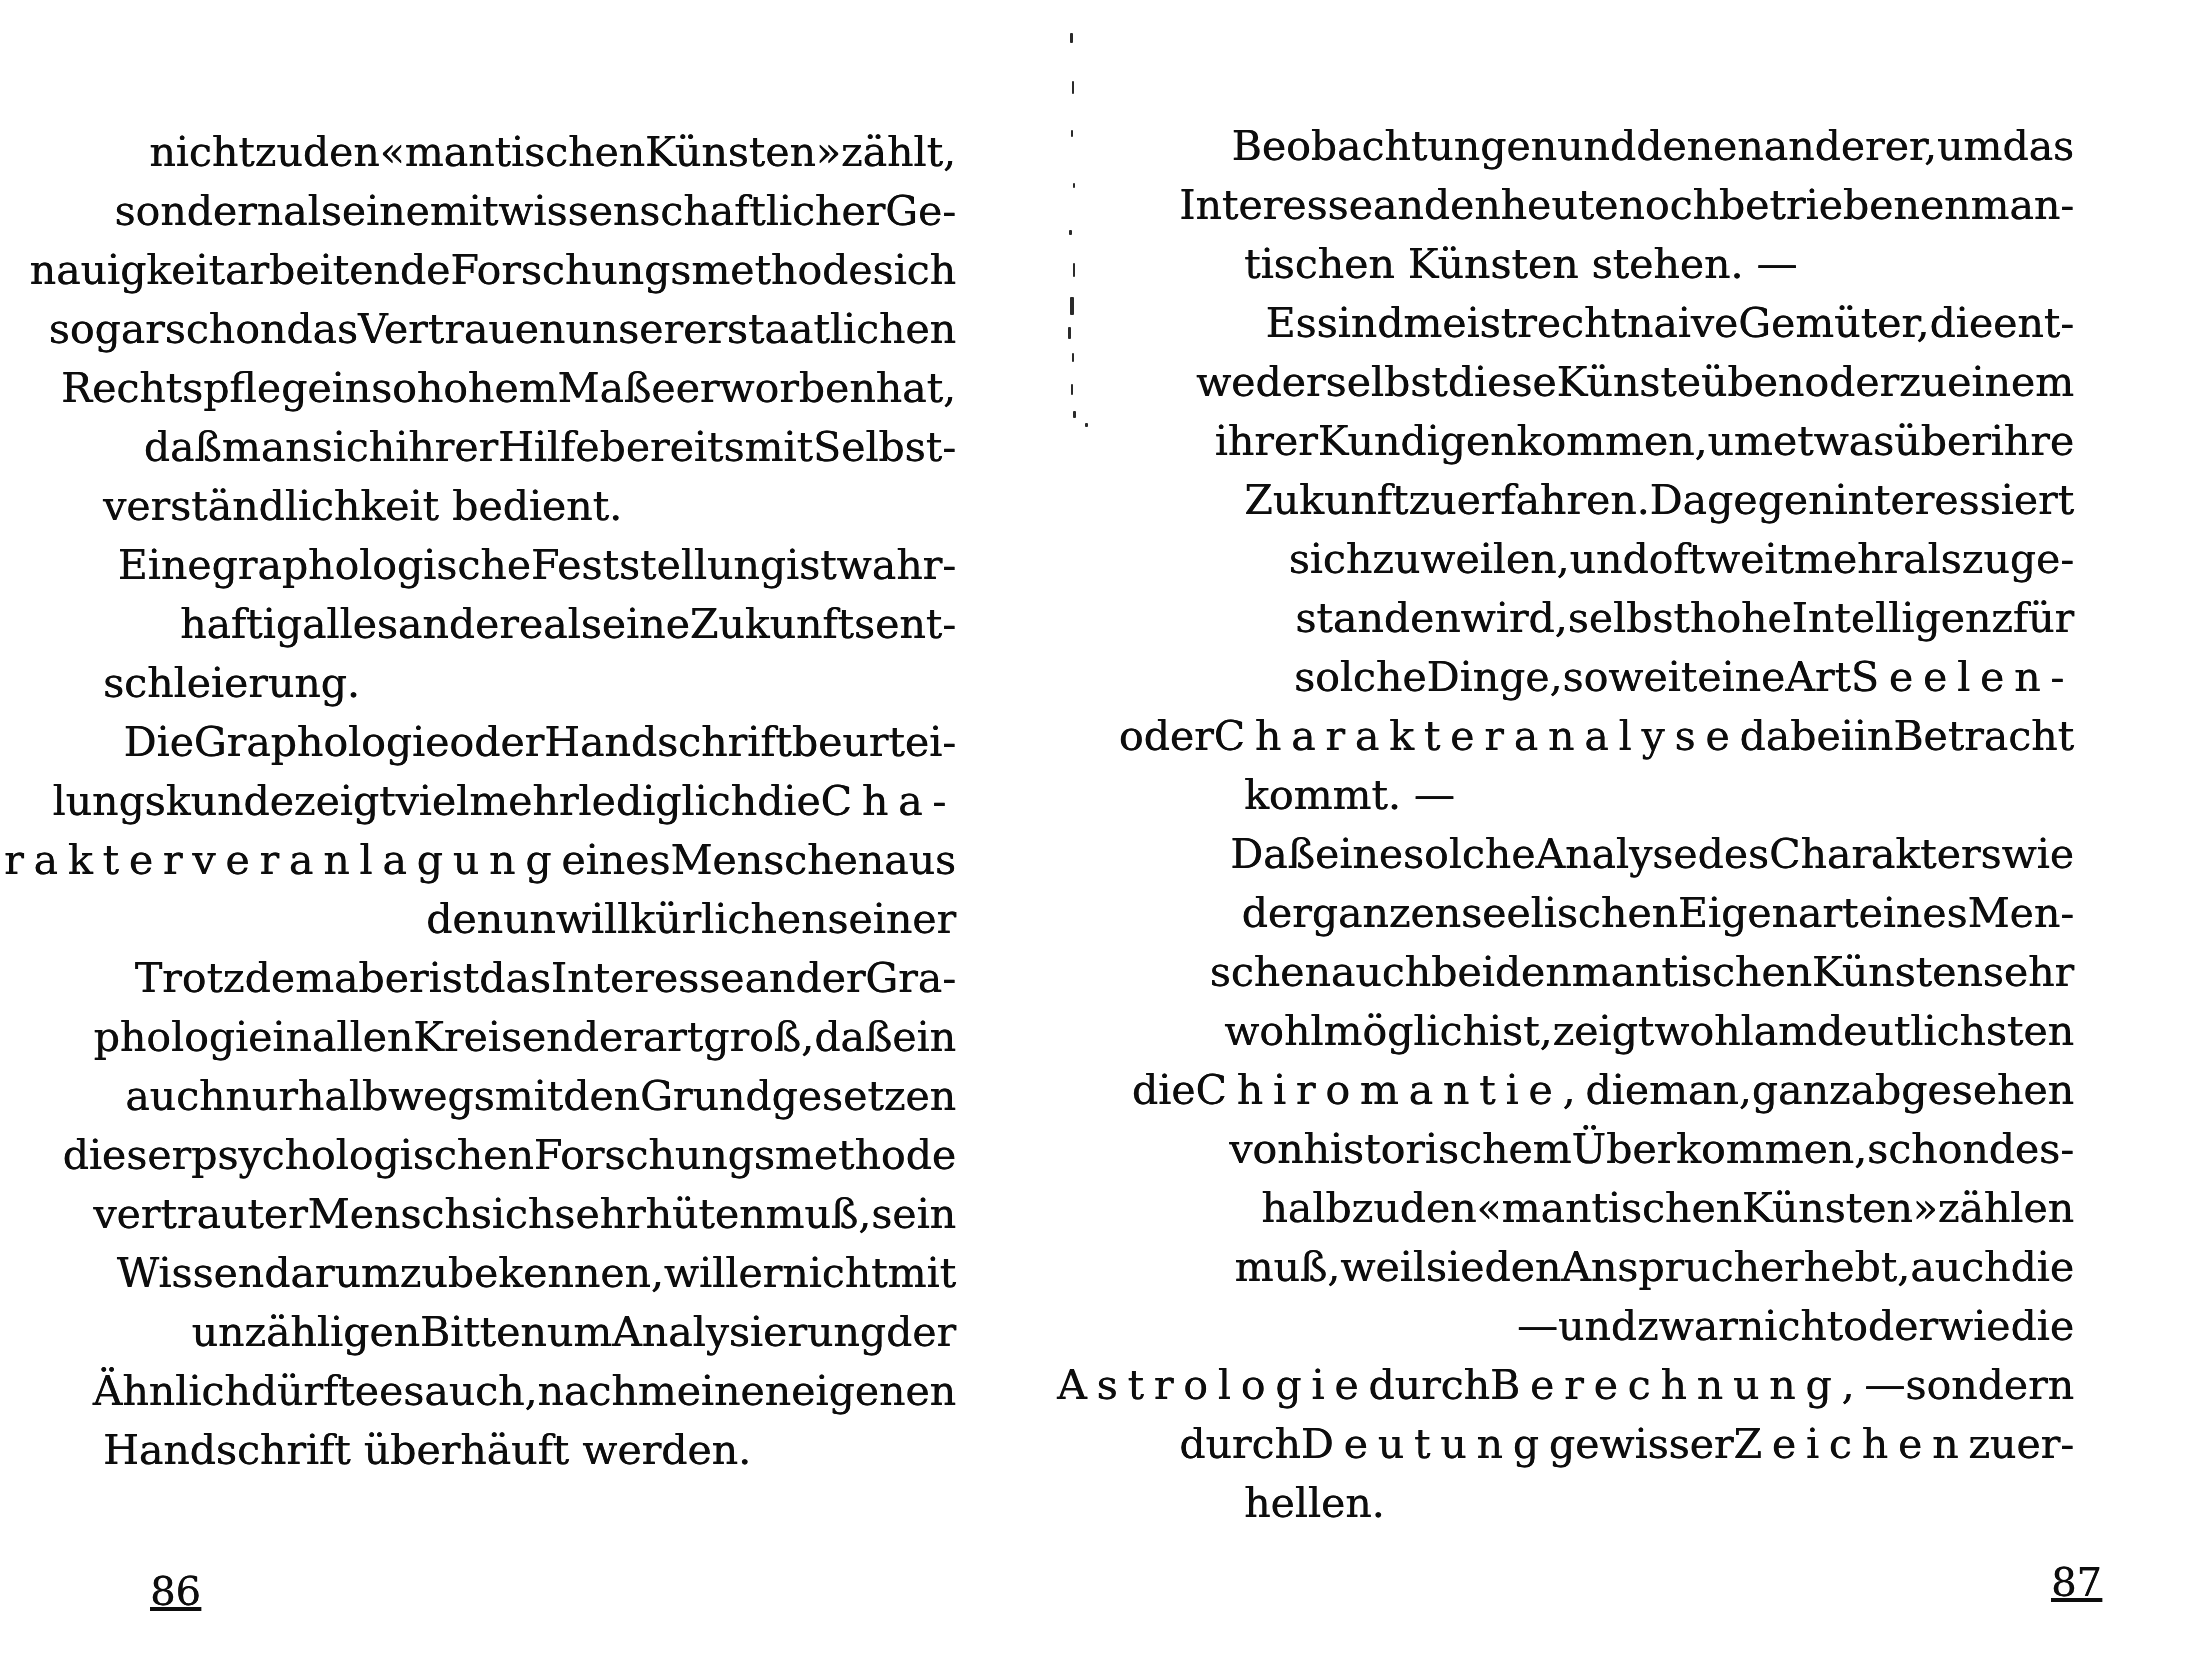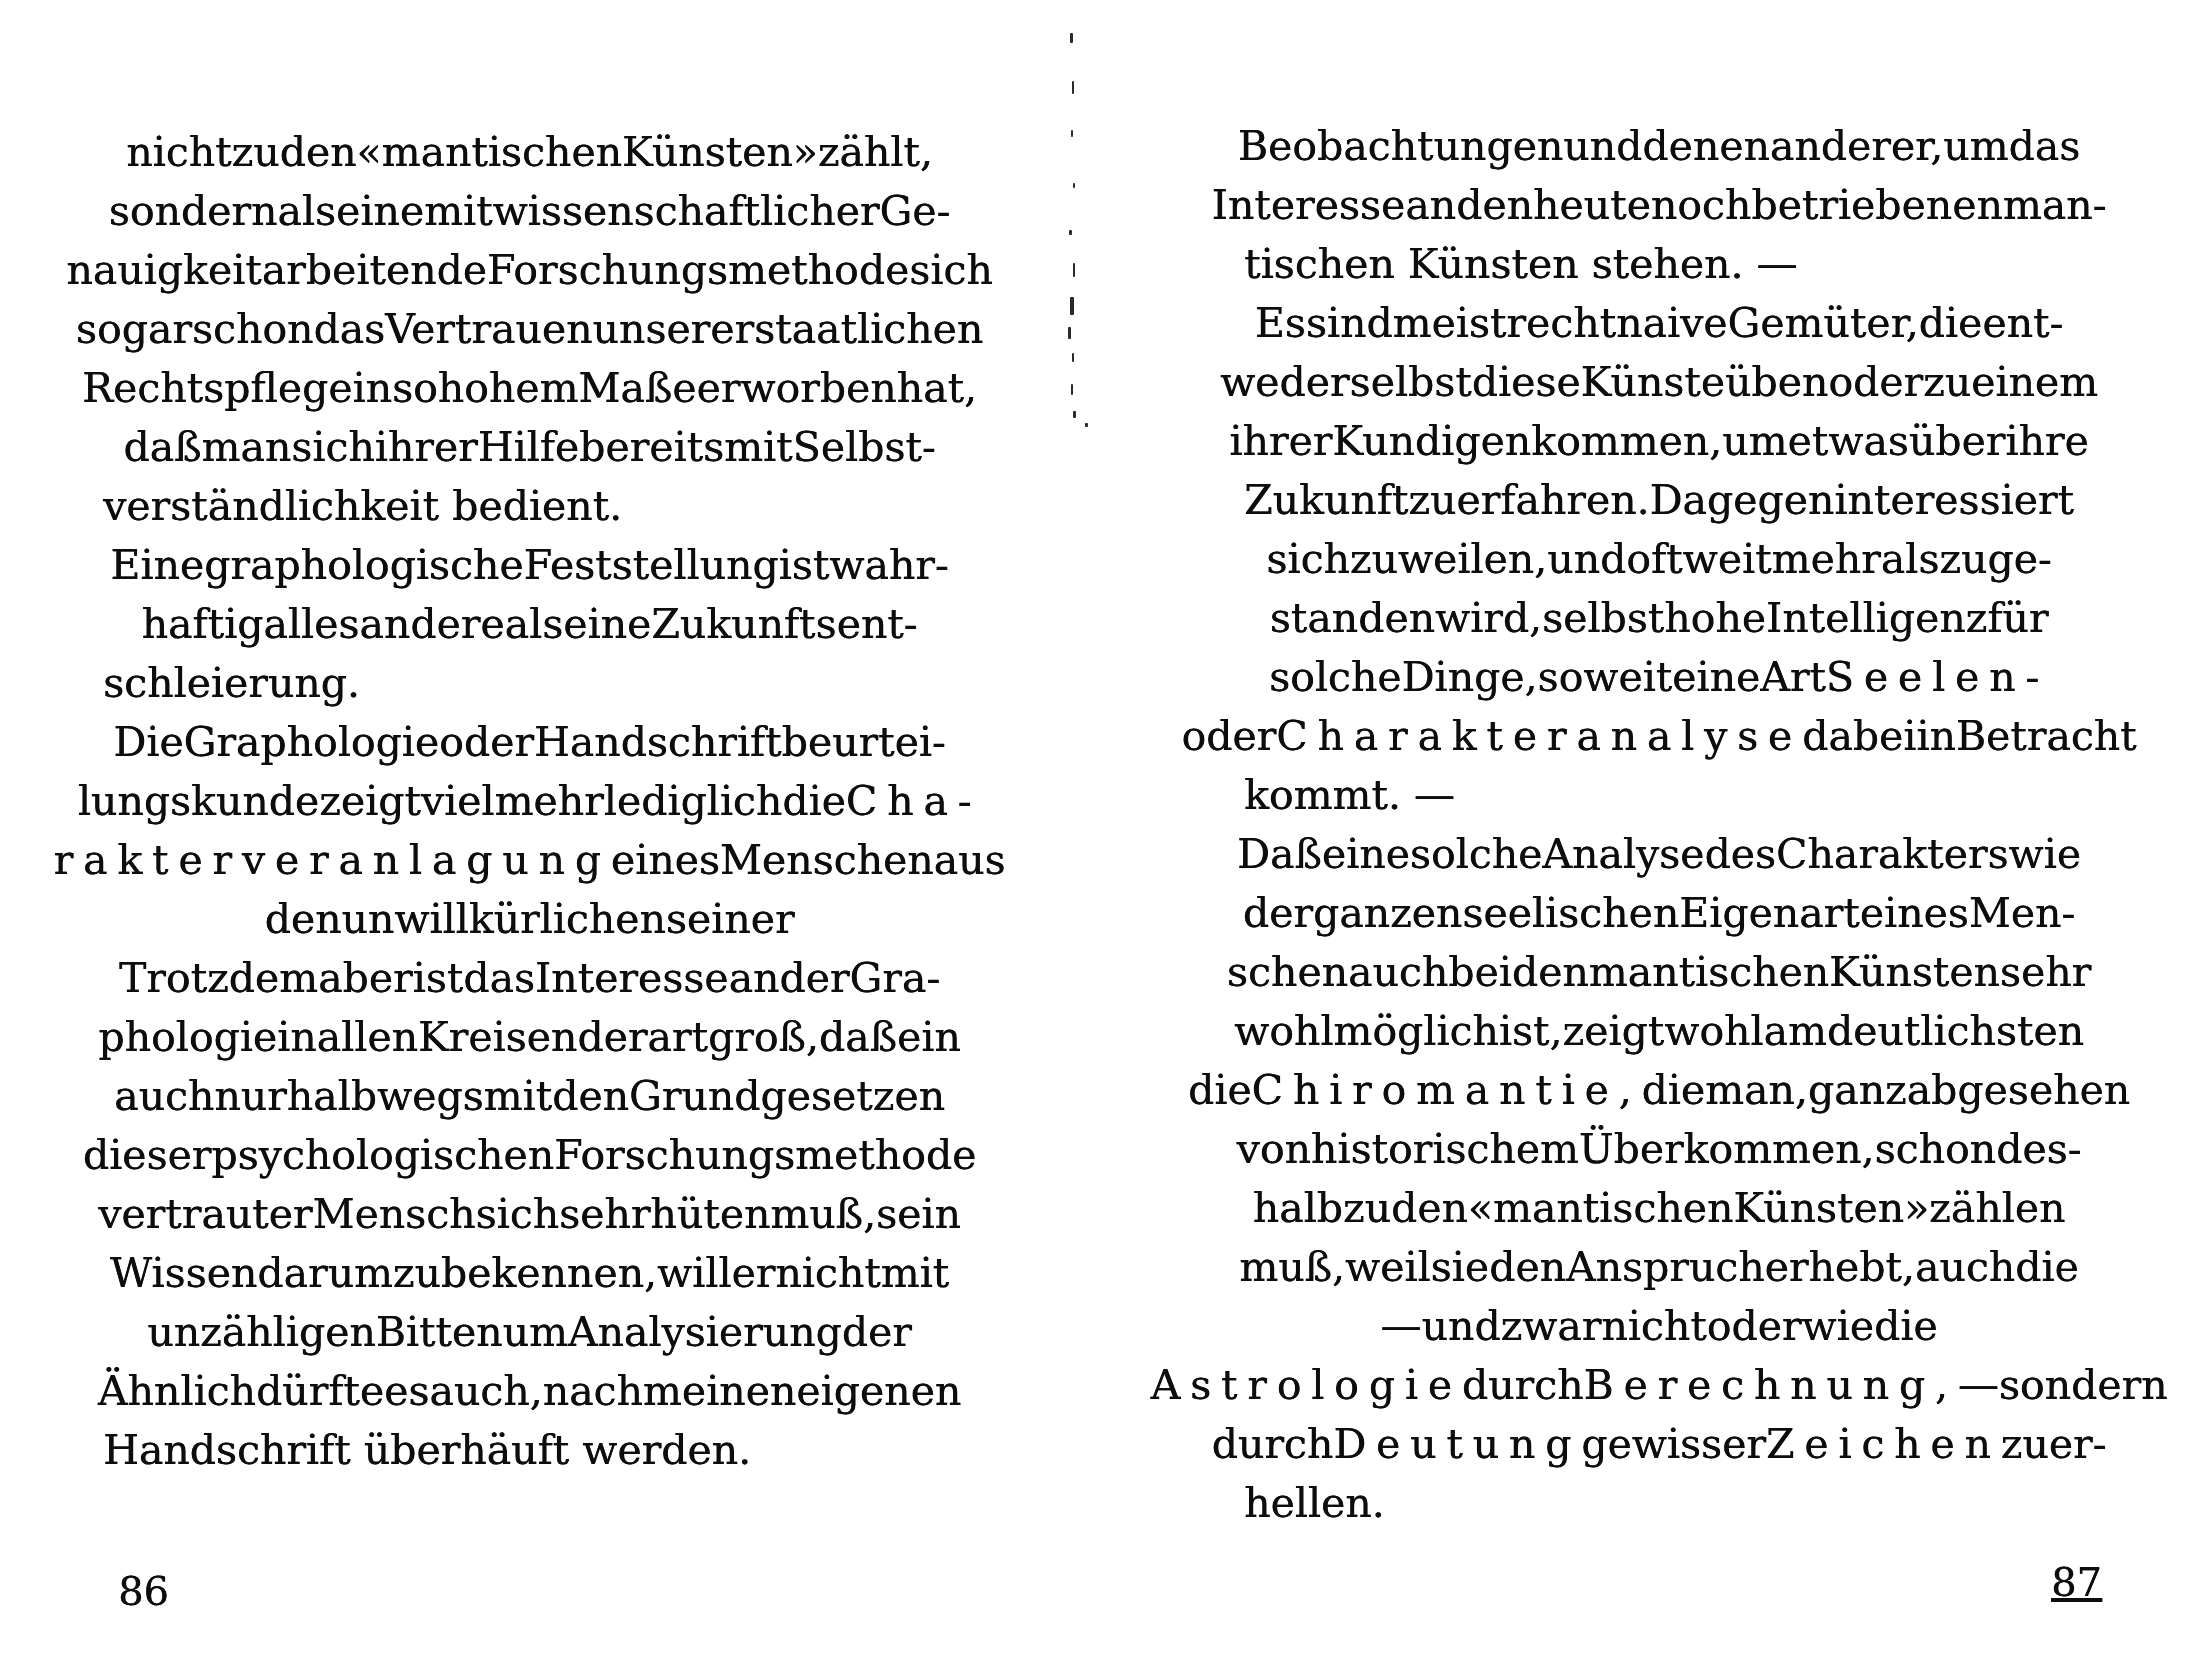--- a/index.html
+++ b/index.html
@@ -20,32 +20,32 @@
     text-shadow: 0.4px 0 0 currentColor;
   }
   .page-text .line {
     height: 59px;
     line-height: 59px;
     font-size: 41px;
     white-space: pre;
   }
   .page-text .line.just {
     display: flex;
-    justify-content: center;
+    justify-content: flex-end;
     white-space: normal;
   }
   #left-text  { left: 103px; top: 123px; width: 853px; }
   #right-text { left: 1244px; top: 117px; width: 830px; }
   .gesperrt { letter-spacing: 0.24em; }
   .page-number {
     position: absolute;
     font-size: 40px;
     text-shadow: 0.4px 0 0 currentColor;
   }
-  #page-number-left  { left: 118px;  top: 1568px; }
+  #page-number-left  { left: 150px;  top: 1568px; text-decoration: underline; }
   #page-number-right { left: 2051px; top: 1559px; text-decoration: underline; }
   
   .speck {
     position: absolute;
     background: #2a2a2a;
     border-radius: 0.9px;
   }
 </style>
 </head>
 <body>

